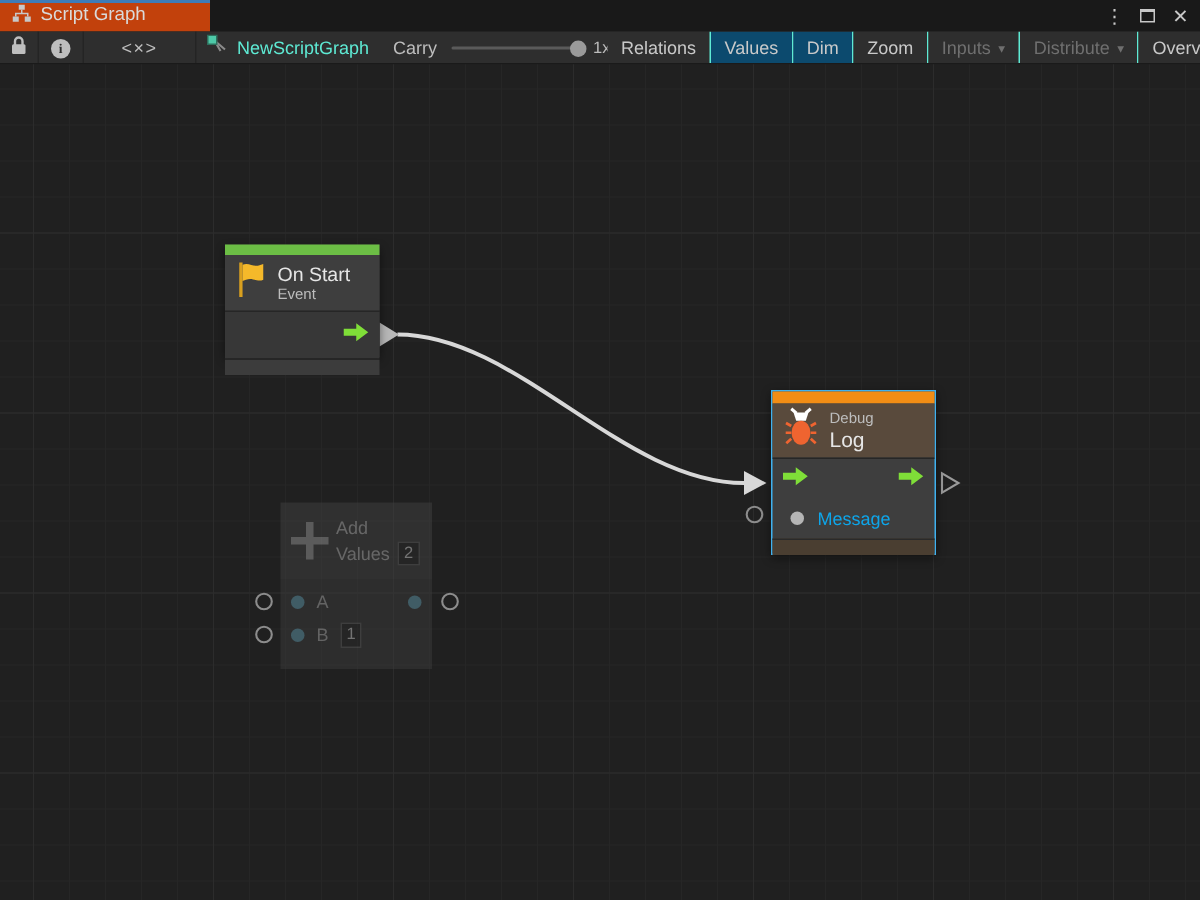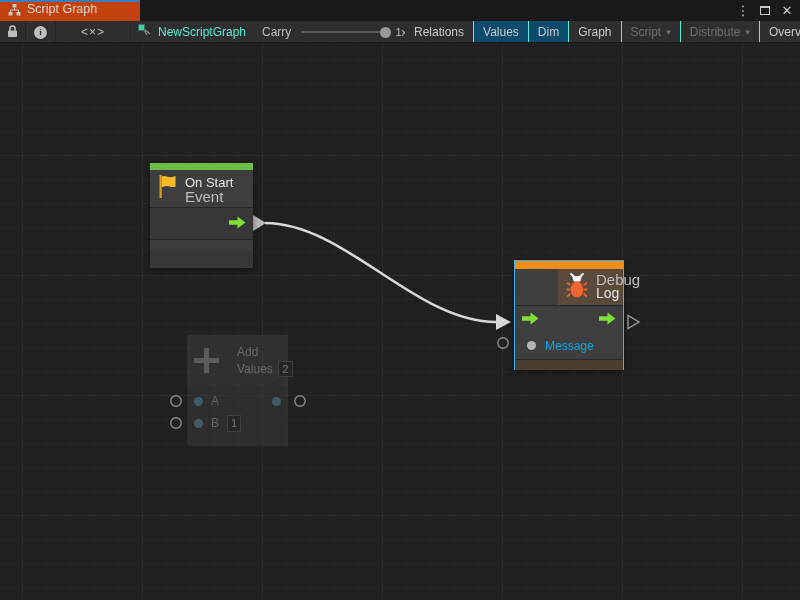--- a/index.html
+++ b/index.html
@@ -49,46 +49,46 @@
       linear-gradient(90deg, #262626 1px, transparent 1px),
       linear-gradient(#262626 1px, transparent 1px);
     background-size:120px 120px, 120px 120px, 24px 24px, 24px 24px;
     background-position:22px 112px, 22px 112px, 22px 16px, 22px 16px; }
   .wire-layer { position:absolute; left:0; top:0; width:800px; height:557px; }
 
   
   .node { position:absolute; box-shadow:0 2px 6px rgba(0,0,0,0.45); }
   .node-titlebar { display:flex; align-items:center; gap:8px; padding:0 8px; }
   .t-main { color:#E6E6E6; font-size:13px; line-height:15px; }
-  .t-sub  { color:#BDBDBD; font-size:15px; line-height:13px; }
+  .t-sub  { color:#BDBDBD; font-size:10px; line-height:13px; }
   .divider { height:1px; background:#262626; }
   .flow-arrow { display:block; }
   .valbox { background:#2B2B2B; border:1px solid #5A5A5A; color:#BFBFBF; font-size:11px;
             display:flex; align-items:center; justify-content:center; }
 
   
-  .n-onstart { left:150px; top:120px; width:103px; height:105px; background:#373737; }
+  .n-onstart { left:150px; top:120px; width:103px; height:75px; background:#373737; }
   .n-onstart .cbar { height:7px; background:#6CBE45; }
   .n-onstart .hdr { height:37px; background:#3E3E3E; }
   .n-onstart .body { height:31px; background:#373737; display:flex; align-items:center; justify-content:flex-end; padding-right:7px; }
   .n-onstart .footer { height:10px; background:#3C3C3C; }
 
   
   .n-debug { left:514px; top:217px; width:110px; height:110px; border:1px solid #3FB1EF; background:#3E3E3E; }
   .n-debug .cbar { height:8px; background:#F28D15; }
-  .n-debug .hdr { height:36px; background:#594A3C;margin-left:43px; }
+  .n-debug .hdr { height:36px; background:#594A3C; }
   .n-debug .row1 { height:27px; display:flex; align-items:center; justify-content:space-between; padding:0 7px; }
   .n-debug .row2 { height:25px; display:flex; align-items:center; gap:9px; padding-left:12px; }
   .port-dot { width:9px; height:9px; border-radius:50%; background:#B5B5B5; }
   .n-debug .port-label { color:#0ea5e9; font-size:12px; }
   .n-debug .footer { height:11px; background:#4A3E31; border-top:1px solid #2A2A2A; margin-top:1px; }
 
   
   .n-add { left:187px; top:292px; width:101px; height:111px; opacity:0.52; box-shadow:none; }
-  .n-add .hdr { height:51px; background:#404040; display:flex; align-items:center; gap:18px; padding:0 7px; }
+  .n-add .hdr { height:51px; background:#404040; display:flex; align-items:center; gap:5px; padding:0 7px; }
   .plus-icon { position:relative; width:25px; height:25px; flex:none; }
   .plus-icon::before, .plus-icon::after { content:""; position:absolute; background:#919191; }
   .plus-icon::before { left:10px; top:0; width:5px; height:25px; }
   .plus-icon::after  { left:0; top:10px; width:25px; height:5px; }
   .n-add .hdr-text { display:flex; flex-direction:column; gap:1px; }
   .n-add .t-main { color:#A8A8A8; font-size:12px; }
   .n-add .inputs-line { display:flex; align-items:center; gap:5px; color:#A8A8A8; font-size:12px; }
   .n-add .body { height:60px; background:#3A3A3A; padding-top:4px; }
   .n-add .prow { height:22px; display:flex; align-items:center; gap:8px; padding:0 7px; }
   .teal-dot { width:9px; height:9px; border-radius:50%; background:#5E93A5; flex:none; }
@@ -161,24 +161,24 @@
       <div class="tb-tbtn">
           <span>Relations</span>
         </div>
       <div class="tb-tbtn active">
           <span>Values</span>
         </div>
       <div class="tb-tbtn active">
           <span>Dim</span>
         </div>
       <div class="tb-tbtn">
-          <span>Graph</span>
+          <span>Zoom</span>
         </div>
       <div class="tb-tbtn disabled">
-        <span>Script</span>
+        <span>Inputs</span>
         <span class="dd-arrow">▾</span>
       </div>
       <div class="tb-tbtn disabled">
         <span>Distribute</span>
         <span class="dd-arrow">▾</span>
       </div>
       <div class="tb-tbtn">
           <span>Overview</span>
         </div>
 

